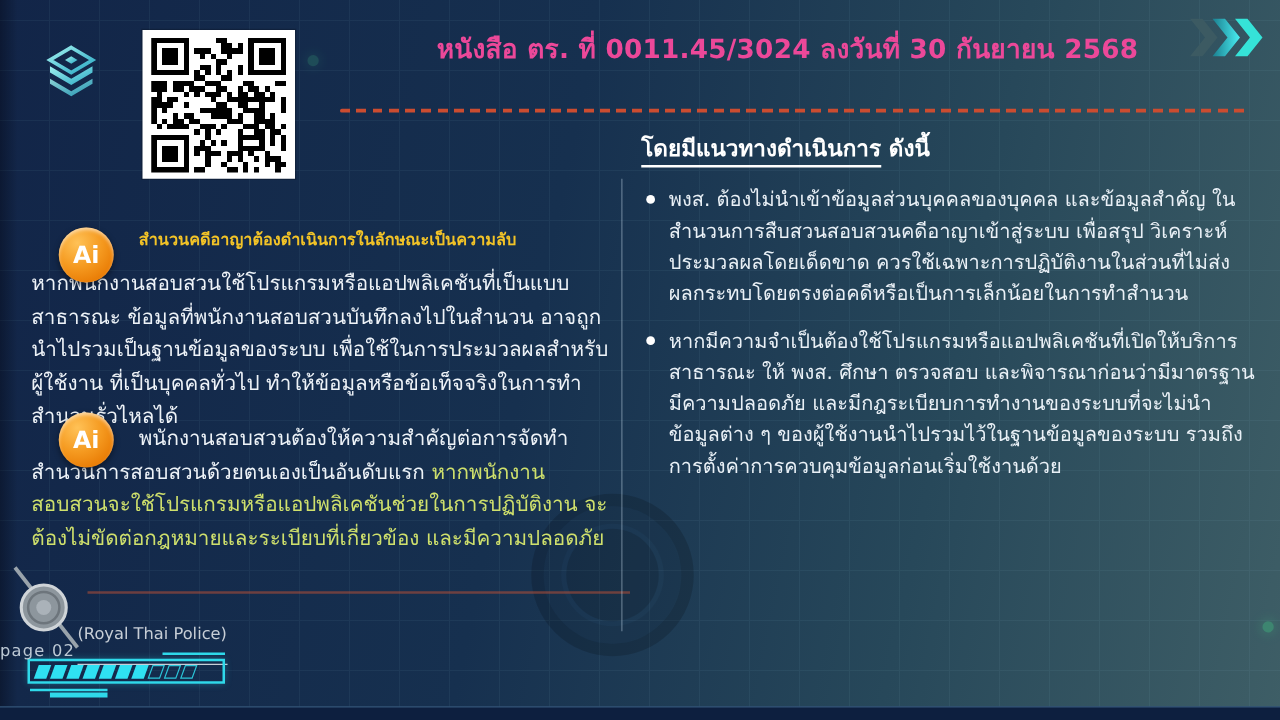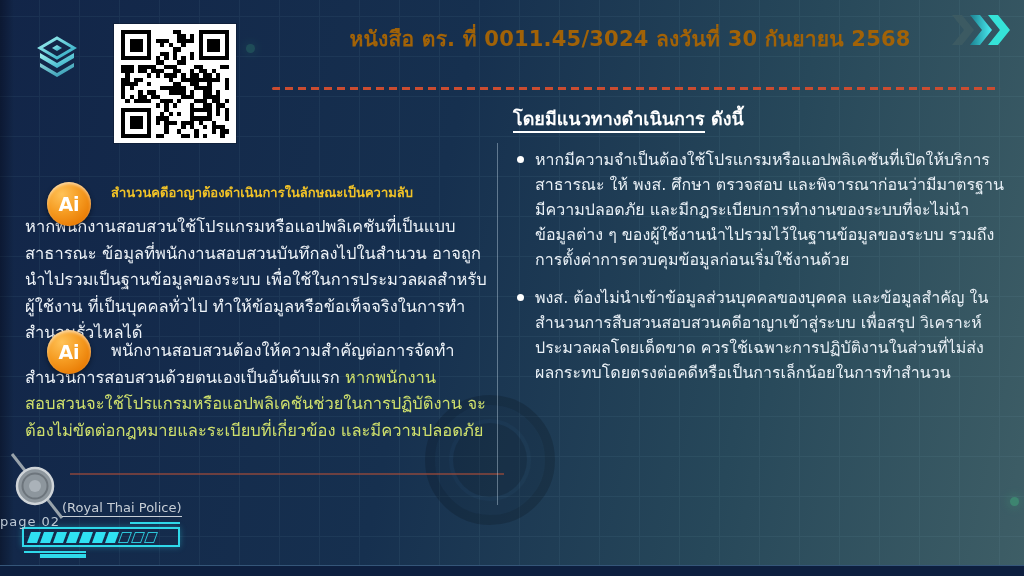--- a/index.html
+++ b/index.html
@@ -21,21 +21,21 @@
   .lens{position:absolute;left:425px;top:395px;width:110px;height:110px;border-radius:50%;
     border:10px solid rgba(0,0,0,.16);box-shadow:0 0 0 14px rgba(0,0,0,.07) inset;pointer-events:none;}
   .lens::after{content:"";position:absolute;inset:18px;border-radius:50%;background:rgba(0,0,0,.14);}
   .glow-dot{position:absolute;width:9px;height:9px;border-radius:50%;background:#3fae7c;opacity:.5;
     box-shadow:0 0 8px 3px rgba(63,174,124,.35);}
   
   .layers-logo{position:absolute;left:36px;top:36px;width:42px;height:42px;}
   .qr{position:absolute;left:114px;top:24px;width:122px;height:119px;background:#fff;
     box-shadow:0 0 0 1px rgba(0,0,0,.2);}
   .qr svg{position:absolute;left:7px;top:6px;}
-  .header-text{position:absolute;left:258px;top:22px;width:744px;text-align:center;color:#a16207;}
+  .header-text{position:absolute;left:258px;top:22px;width:744px;text-align:center;color:#ec4899;}
   .header-line1{font-size:21px;font-weight:700;letter-spacing:.2px;}
   .header-line2{font-size:16.5px;font-weight:700;margin-top:7px;}
   .dashes{position:absolute;left:272px;top:87px;width:728px;height:3px;border-radius:2px;
     background:repeating-linear-gradient(90deg,#cb4c30 0 8px,transparent 8px 13px);}
   .chevrons{position:absolute;right:8px;top:12px;width:70px;height:36px;}
   
   .left-col{position:absolute;left:25px;top:168px;width:466px;color:#eef3f8;}
   .ai-badge{position:absolute;width:44px;height:44px;border-radius:50%;
     background:radial-gradient(circle at 34% 28%,#ffc257 0%,#f59a20 45%,#e97c05 78%,#d96d00 100%);
     box-shadow:0 2px 5px rgba(0,0,0,.45), inset 0 2px 3px rgba(255,255,255,.55);
@@ -59,21 +59,21 @@
   .bullets{list-style:none;margin:0;padding:0;}
   .bullets li{position:relative;padding-left:22px;font-size:16px;line-height:25px;margin-bottom:13px;}
   .bullets li::before{content:"";position:absolute;left:4px;top:9px;width:7px;height:7px;
     border-radius:50%;background:#fff;}
   .hl-yellow{color:#e3d24a;}
   
   .footer{position:absolute;left:0;bottom:0;width:300px;height:120px;}
   .emblem{position:absolute;left:8px;top:-4px;width:60px;height:76px;}
   .org-th{position:absolute;left:62px;top:22px;font-size:15.5px;font-weight:700;color:#f2f5f8;}
   .org-en{position:absolute;left:62px;top:44px;font-size:13px;color:#c7ced6;
-    border-bottom:1px solid #c7ced6;padding-bottom:1px;}
+    border-bottom:1px solid #c7ced6;padding-bottom:16px;}
   .pbar{position:absolute;left:22px;top:71px;width:158px;height:20px;
     border:2px solid #2fd9ea;display:flex;align-items:center;padding:0 5px;box-sizing:border-box;
     box-shadow:0 0 6px rgba(47,217,234,.35);}
   .pseg{width:10px;height:11px;margin-right:3px;transform:skewX(-20deg);}
   .pseg.fill{background:#2fe1f2;}
   .pseg.empty{border:1.5px solid rgba(47,225,242,.85);box-sizing:border-box;}
   .pline-top{position:absolute;left:130px;top:66px;width:50px;height:2px;background:#2fd9ea;}
   .pline-bot1{position:absolute;left:24px;top:95px;width:62px;height:2px;background:#2fd9ea;}
   .pline-bot2{position:absolute;left:40px;top:98px;width:46px;height:4px;background:#2fd9ea;}
   .page-num{position:absolute;left:0;right:0;bottom:47px;text-align:left;
@@ -448,22 +448,22 @@
         <span>พนักงานสอบสวนต้องให้ความสำคัญต่อการจัดทำสำนวนการสอบสวนด้วยตนเองเป็นอันดับแรก </span><span class="green-text">หากพนักงานสอบสวนจะใช้โปรแกรมหรือแอปพลิเคชันช่วยในการปฏิบัติงาน จะต้องไม่ขัดต่อกฎหมายและระเบียบที่เกี่ยวข้อง และมีความปลอดภัย</span>
       </p>
     </div>
   </div>
 
   <div class="v-sep"></div>
 
   <div class="right-col">
     <h2 class="r-heading"><span class="und">โดยมีแนวทางดำเนินการ</span><span> ดังนี้</span></h2>
     <ul class="bullets">
+      <li>พงส. ต้องไม่นำเข้าข้อมูลส่วนบุคคลของบุคคล และข้อมูลสำคัญ ในสำนวนการสืบสวนสอบสวนคดีอาญาเข้าสู่ระบบ เพื่อสรุป วิเคราะห์ ประมวลผลโดยเด็ดขาด ควรใช้เฉพาะการปฏิบัติงานในส่วนที่ไม่ส่ง ผลกระทบโดยตรงต่อคดีหรือเป็นการเล็กน้อยในการทำสำนวน</li>
       <li>หากมีความจำเป็นต้องใช้โปรแกรมหรือแอปพลิเคชันที่เปิดให้บริการ สาธารณะ ให้ พงส. ศึกษา ตรวจสอบ และพิจารณาก่อนว่ามีมาตรฐาน มีความปลอดภัย และมีกฎระเบียบการทำงานของระบบที่จะไม่นำ ข้อมูลต่าง ๆ ของผู้ใช้งานนำไปรวมไว้ในฐานข้อมูลของระบบ รวมถึงการตั้งค่าการควบคุมข้อมูลก่อนเริ่มใช้งานด้วย</li>
-      <li>พงส. ต้องไม่นำเข้าข้อมูลส่วนบุคคลของบุคคล และข้อมูลสำคัญ ในสำนวนการสืบสวนสอบสวนคดีอาญาเข้าสู่ระบบ เพื่อสรุป วิเคราะห์ ประมวลผลโดยเด็ดขาด ควรใช้เฉพาะการปฏิบัติงานในส่วนที่ไม่ส่ง ผลกระทบโดยตรงต่อคดีหรือเป็นการเล็กน้อยในการทำสำนวน</li>
     </ul>
   </div>
 
   <div class="footer">
     <svg class="emblem" viewBox="0 0 60 76">
       <line x1="4" y1="2" x2="54" y2="66" stroke="#99a3ab" stroke-width="3"></line>
       <circle cx="27" cy="34" r="18" fill="#8d969d" stroke="#cfd4d8" stroke-width="2.5"></circle>
       <circle cx="27" cy="34" r="12.5" fill="none" stroke="#6d757c" stroke-width="2"></circle>
       <circle cx="27" cy="34" r="6" fill="#aab2b9"></circle>
     </svg>

